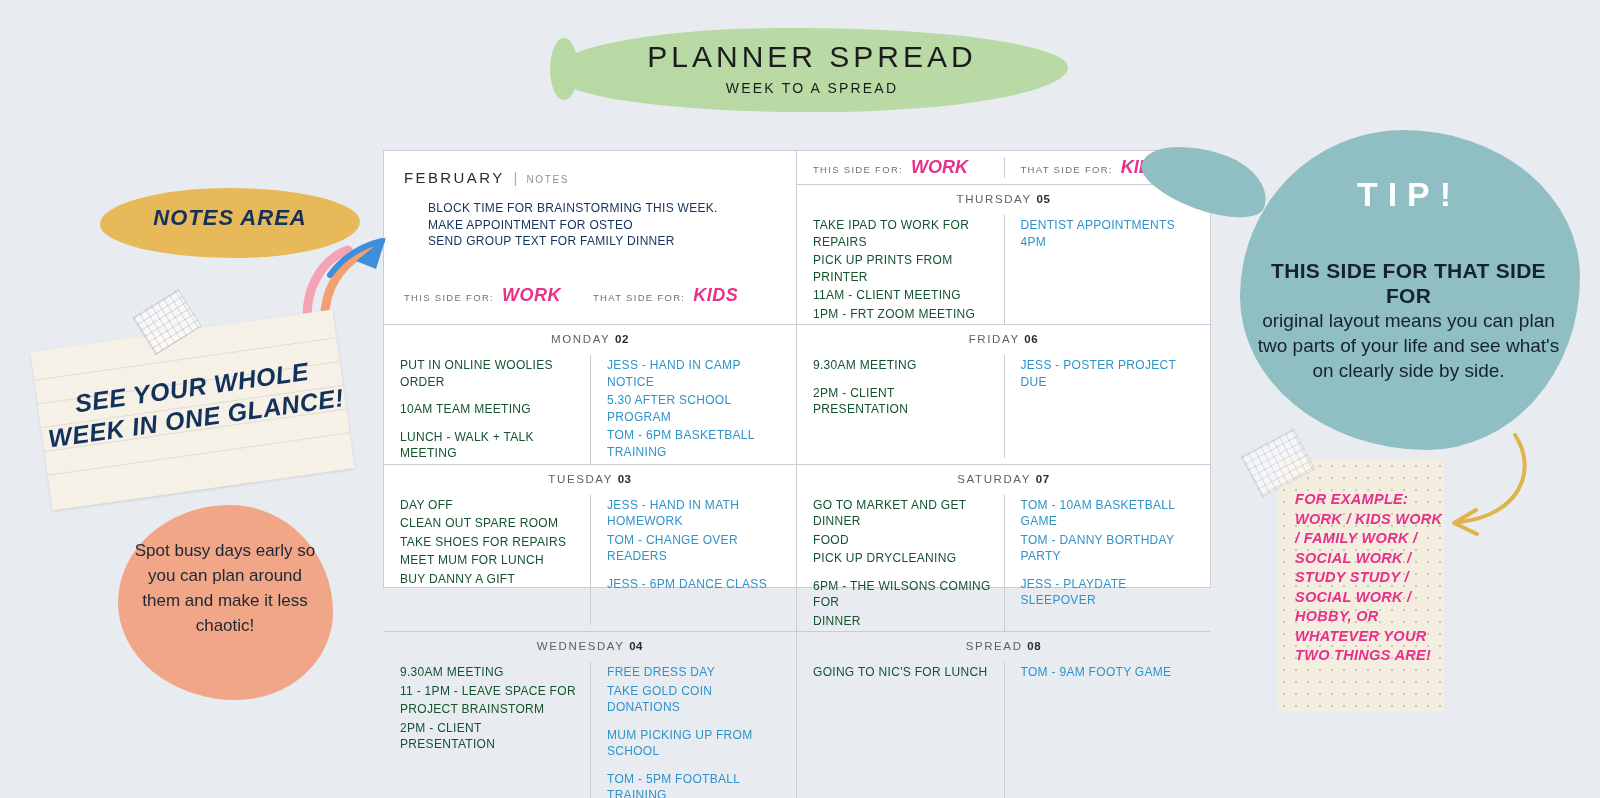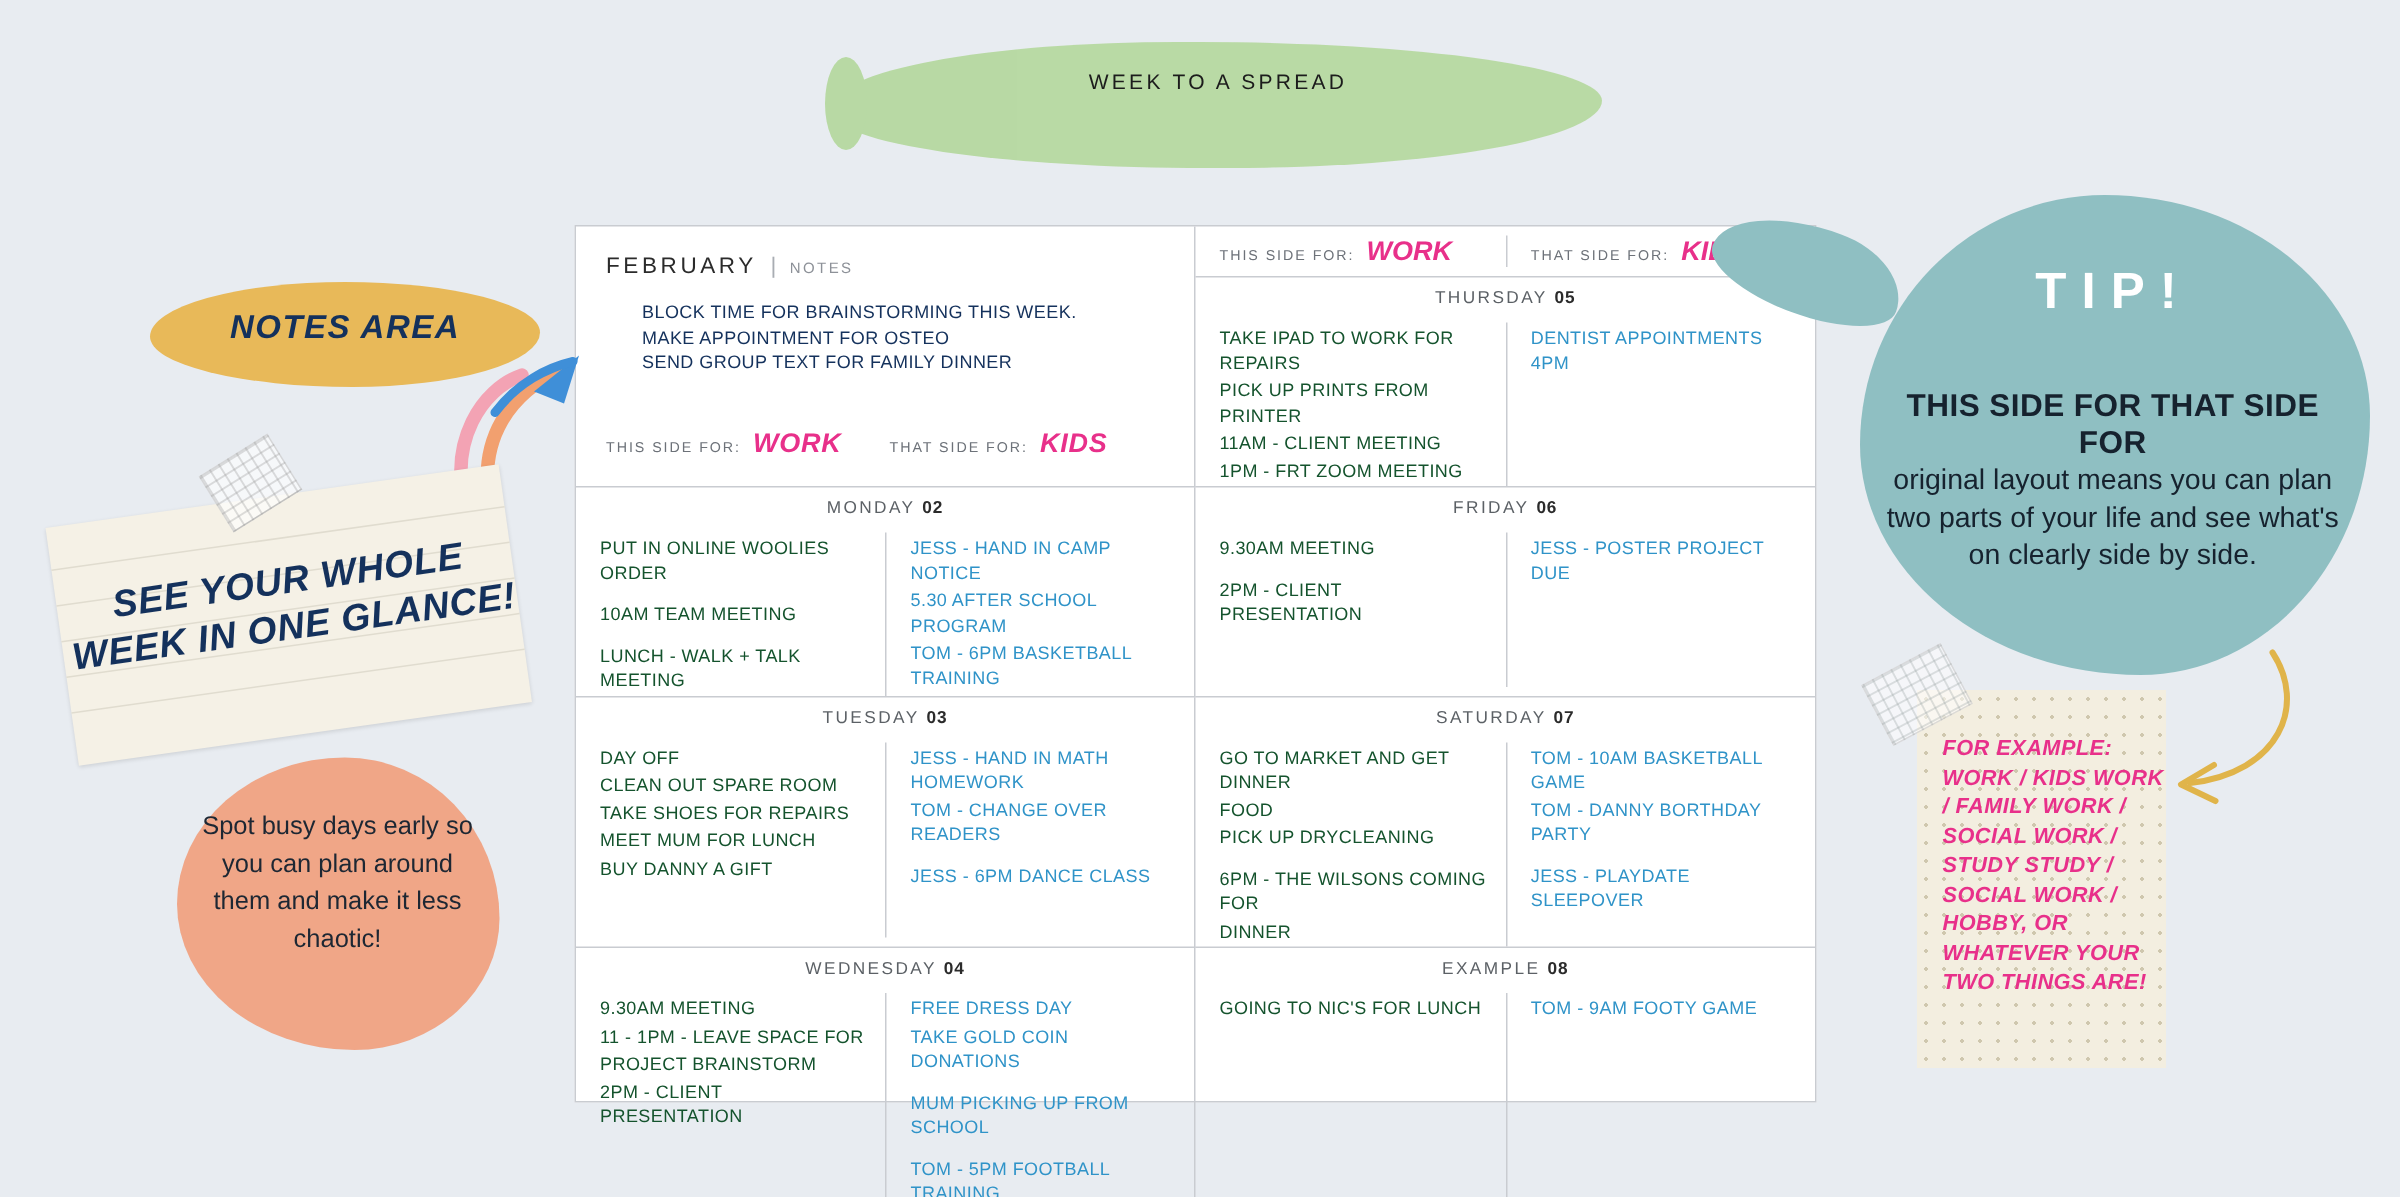--- a/index.html
+++ b/index.html
@@ -49,21 +49,21 @@
     margin-top: 6px;
     font-size: 14px;
     letter-spacing: 2.2px;
     color: #1c1c1c;
   }
 
   
   .planner {
     position: absolute;
     left: 383px; top: 150px;
-    width: 828px; height: 585px;
+    width: 828px; height: 438px;
     background: #ffffff;
     border: 1px solid #c9ccd1;
   }
   .planner-grid {
     position: absolute; inset: 0;
     display: grid;
     grid-template-columns: 1fr 1fr;
     grid-template-rows: 1fr 1fr 1fr 1fr;
   }
   .cell {
@@ -329,20 +329,21 @@
   }
   .curve-arrow { position:absolute; left: 1420px; top: 430px; width: 120px; height: 110px; }
 </style>
 </head>
 <body>
 
 <div id="stage">
 
   <div class="header-brush"></div>
   <div class="header-text">
+    <div class="header-title">PLANNER SPREAD</div>
     <div class="header-sub">WEEK TO A SPREAD</div>
   </div>
 
   <div class="planner">
     <div class="planner-grid">
 
       <div class="notes-cell">
         <div class="month-row">
           <span class="month-name">FEBRUARY</span>
           <span class="month-div">|</span>
@@ -485,21 +486,21 @@
             <p class="entry">FREE DRESS DAY</p>
             <p class="entry">TAKE GOLD COIN DONATIONS</p>
             <p class="entry gap">MUM PICKING UP FROM SCHOOL</p>
             <p class="entry gap">TOM - 5PM FOOTBALL TRAINING</p>
           </div>
         </div>
       </div>
 
       <div class="cell col2 lastrow">
         <div class="day-head">
-          <span>EXAMPLE</span>
+          <span>SPREAD</span>
           <span class="num">08</span>
         </div>
         <div class="cell-body">
           <div class="side left">
             <p class="entry">GOING TO NIC'S FOR LUNCH</p>
           </div>
           <div class="side right">
             <p class="entry">TOM - 9AM FOOTY GAME</p>
           </div>
         </div>

